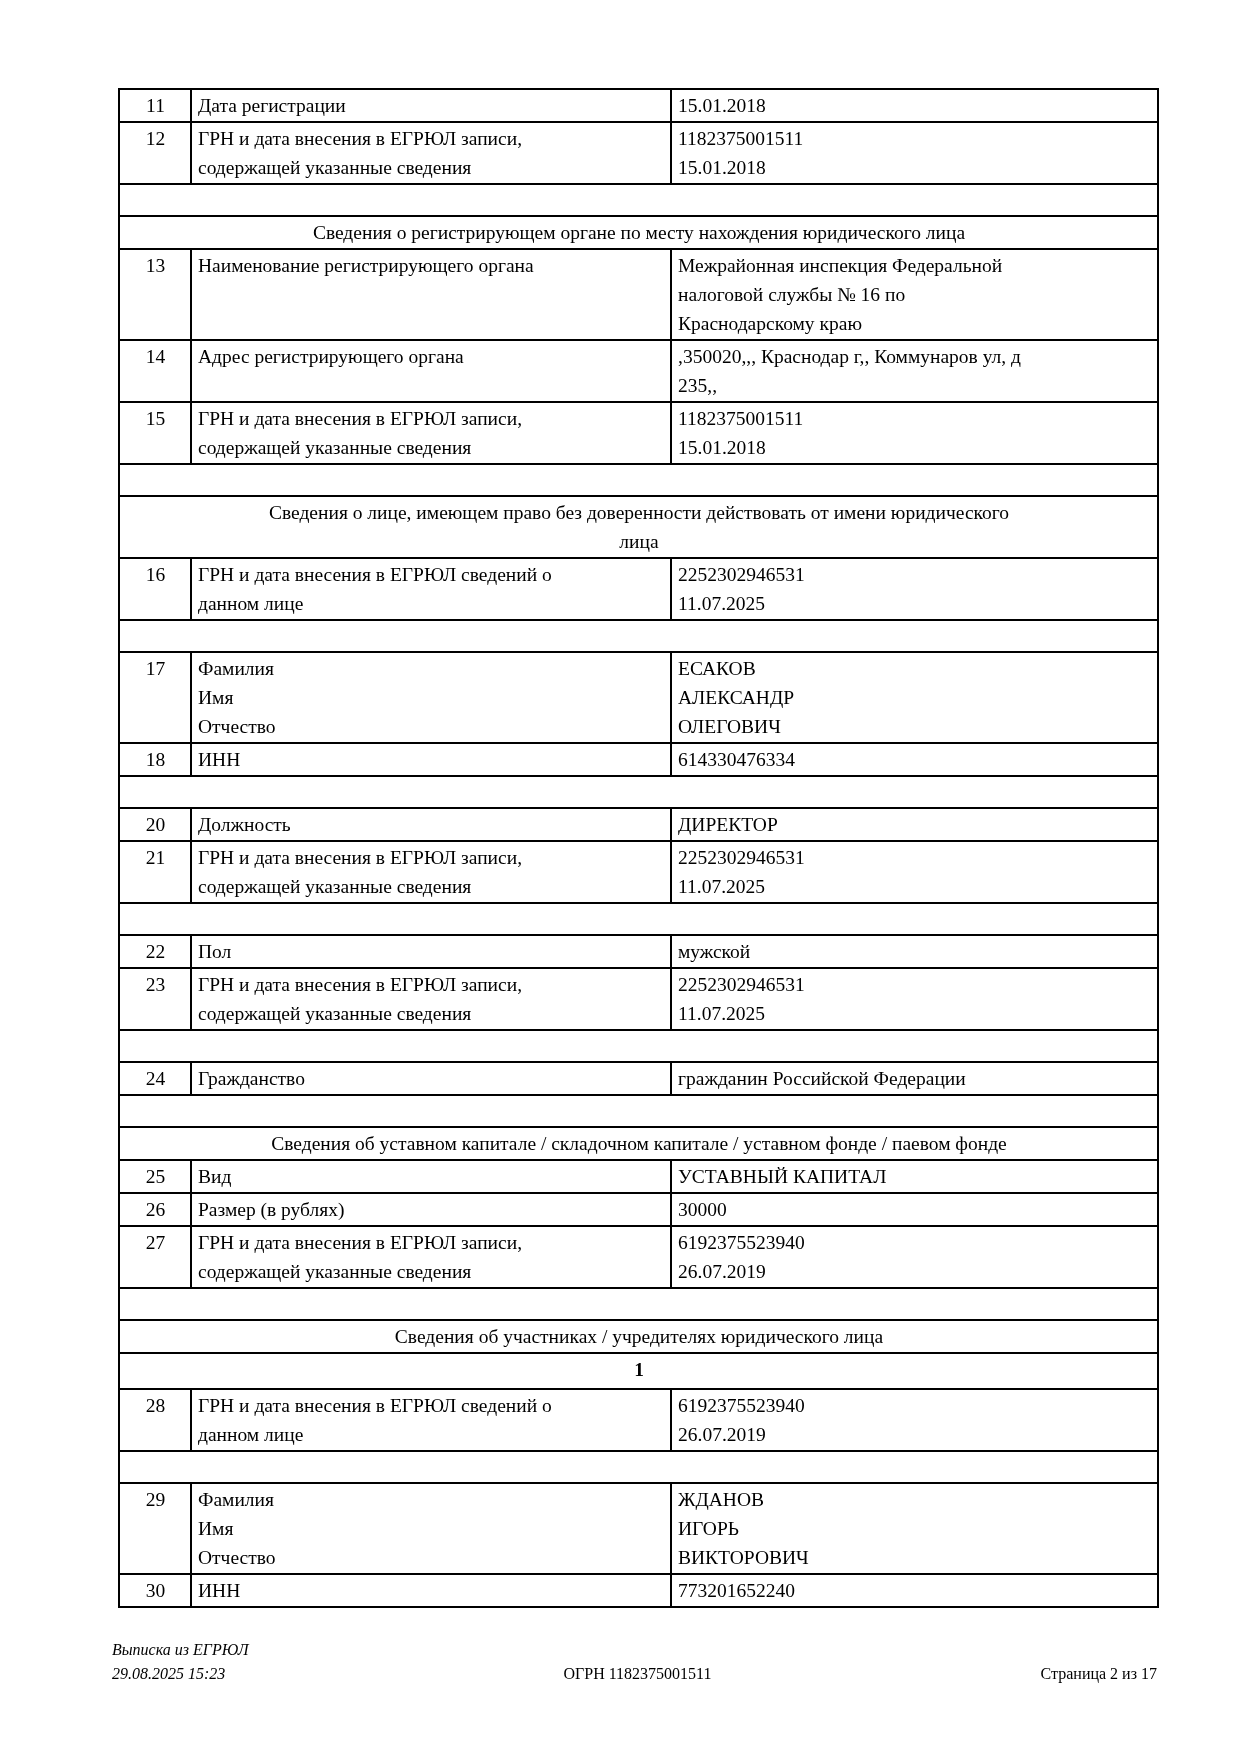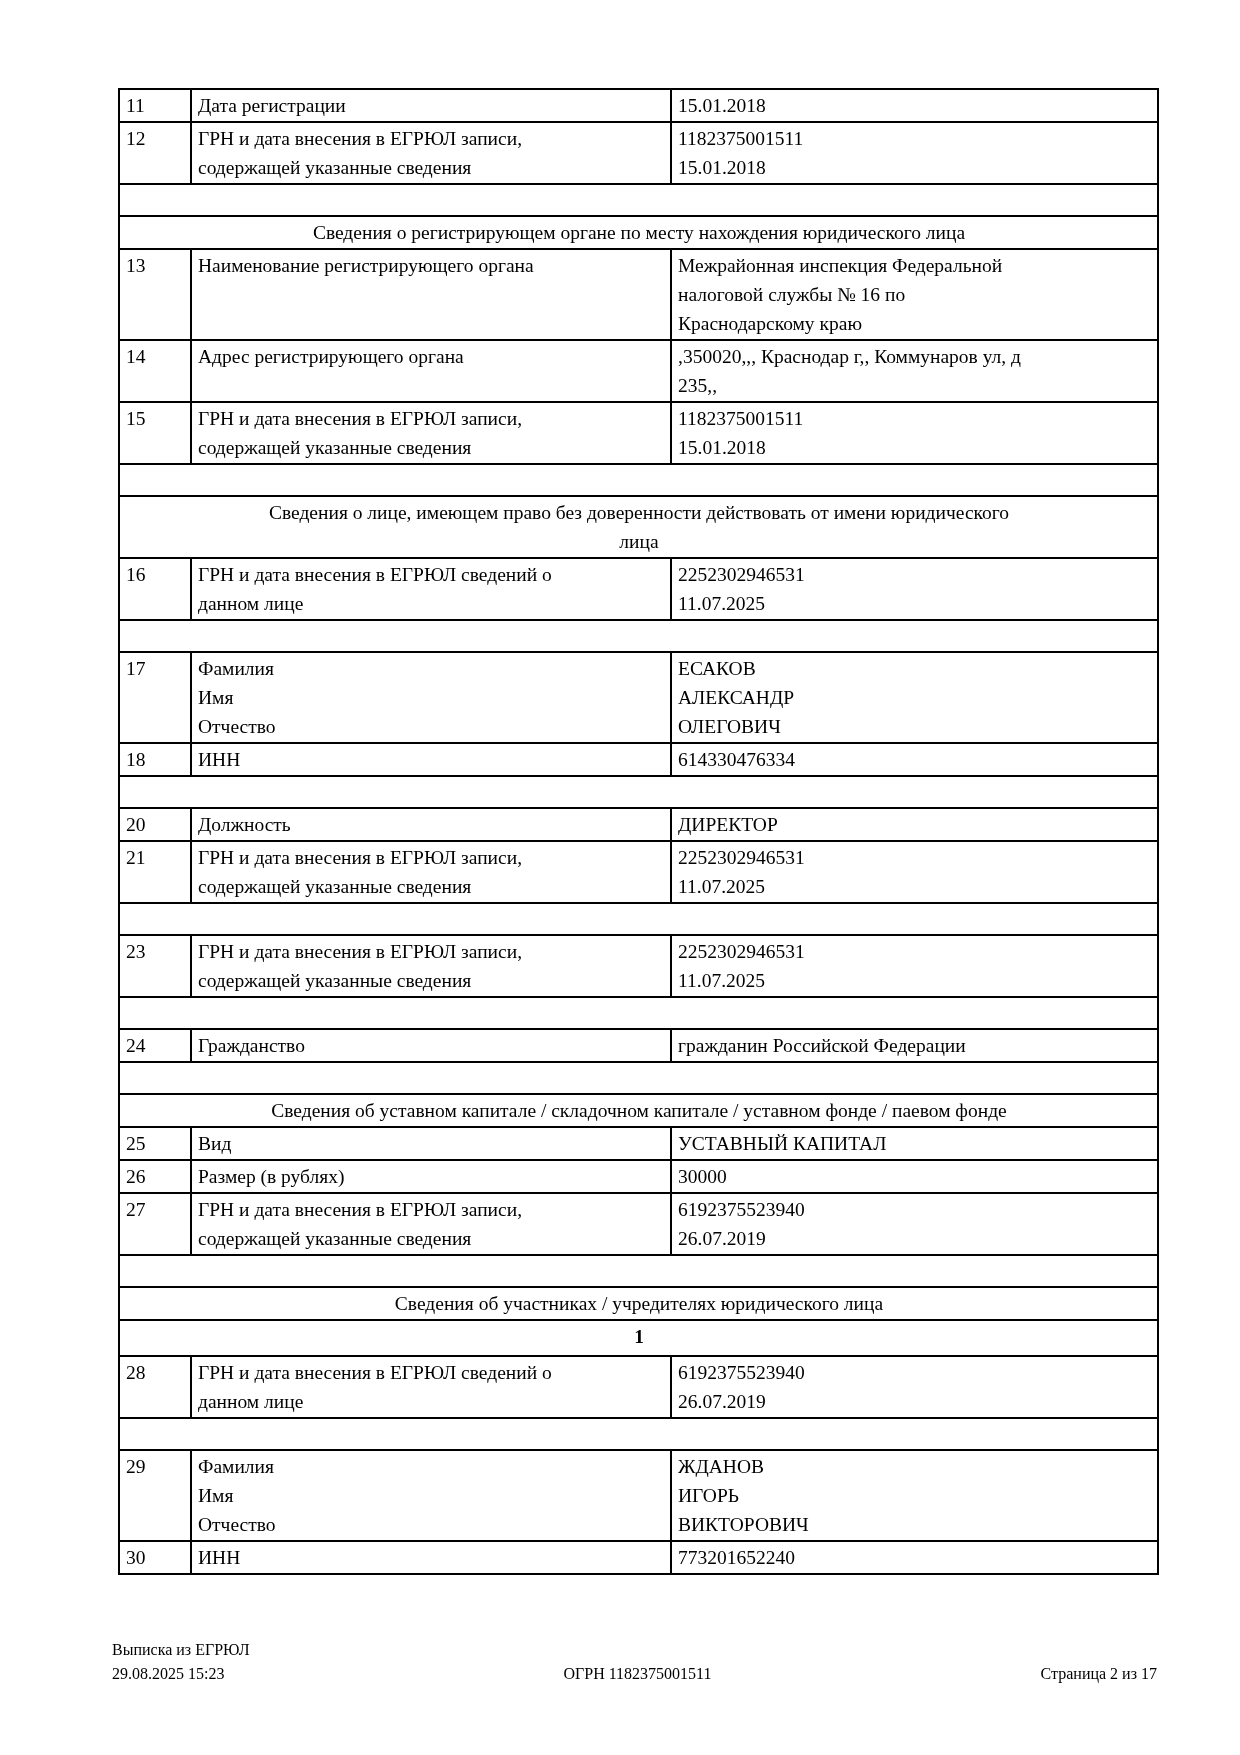--- a/index.html
+++ b/index.html
@@ -27,21 +27,21 @@
   table.egrul td {
     border: 2px solid #000000;
     font-size: 19.5px;
     line-height: 29px;
     vertical-align: top;
     padding: 1px 5px 1px 6px;
     white-space: pre-line;
     overflow: hidden;
   }
   td.num {
-    text-align: left;
+    text-align: center;
     padding-left: 0;
     padding-right: 0;
   }
   td.section {
     font-weight: normal;
     text-align: center;
     padding: 2px 10px;
   }
   td.sub {
     font-weight: bold;
@@ -59,20 +59,21 @@
     width: 1039px;
     top: 1638px;
     font-size: 16px;
     line-height: 24px;
   }
   .footer .left-block {
     position: absolute;
     left: -6px;
     top: 0;
     white-space: pre-line;
+    font-style: italic;
   }
   .footer .center-block {
     position: absolute;
     left: 0;
     top: 24px;
     width: 1039px;
     text-align: center;
   }
   .footer .right-block {
     position: absolute;
@@ -174,20 +175,25 @@
         <td class="num">21</td>
         <td class="lbl">ГРН и дата внесения в ЕГРЮЛ записи,
 содержащей указанные сведения</td>
         <td class="val">2252302946531
 11.07.2025</td>
       </tr>
       <tr class="spacer">
           <td colspan="3"></td>
         </tr>
       <tr>
+        <td class="num">22</td>
+        <td class="lbl">Пол</td>
+        <td class="val">мужской</td>
+      </tr>
+      <tr>
         <td class="num">23</td>
         <td class="lbl">ГРН и дата внесения в ЕГРЮЛ записи,
 содержащей указанные сведения</td>
         <td class="val">2252302946531
 11.07.2025</td>
       </tr>
       <tr class="spacer">
           <td colspan="3"></td>
         </tr>
       <tr>

